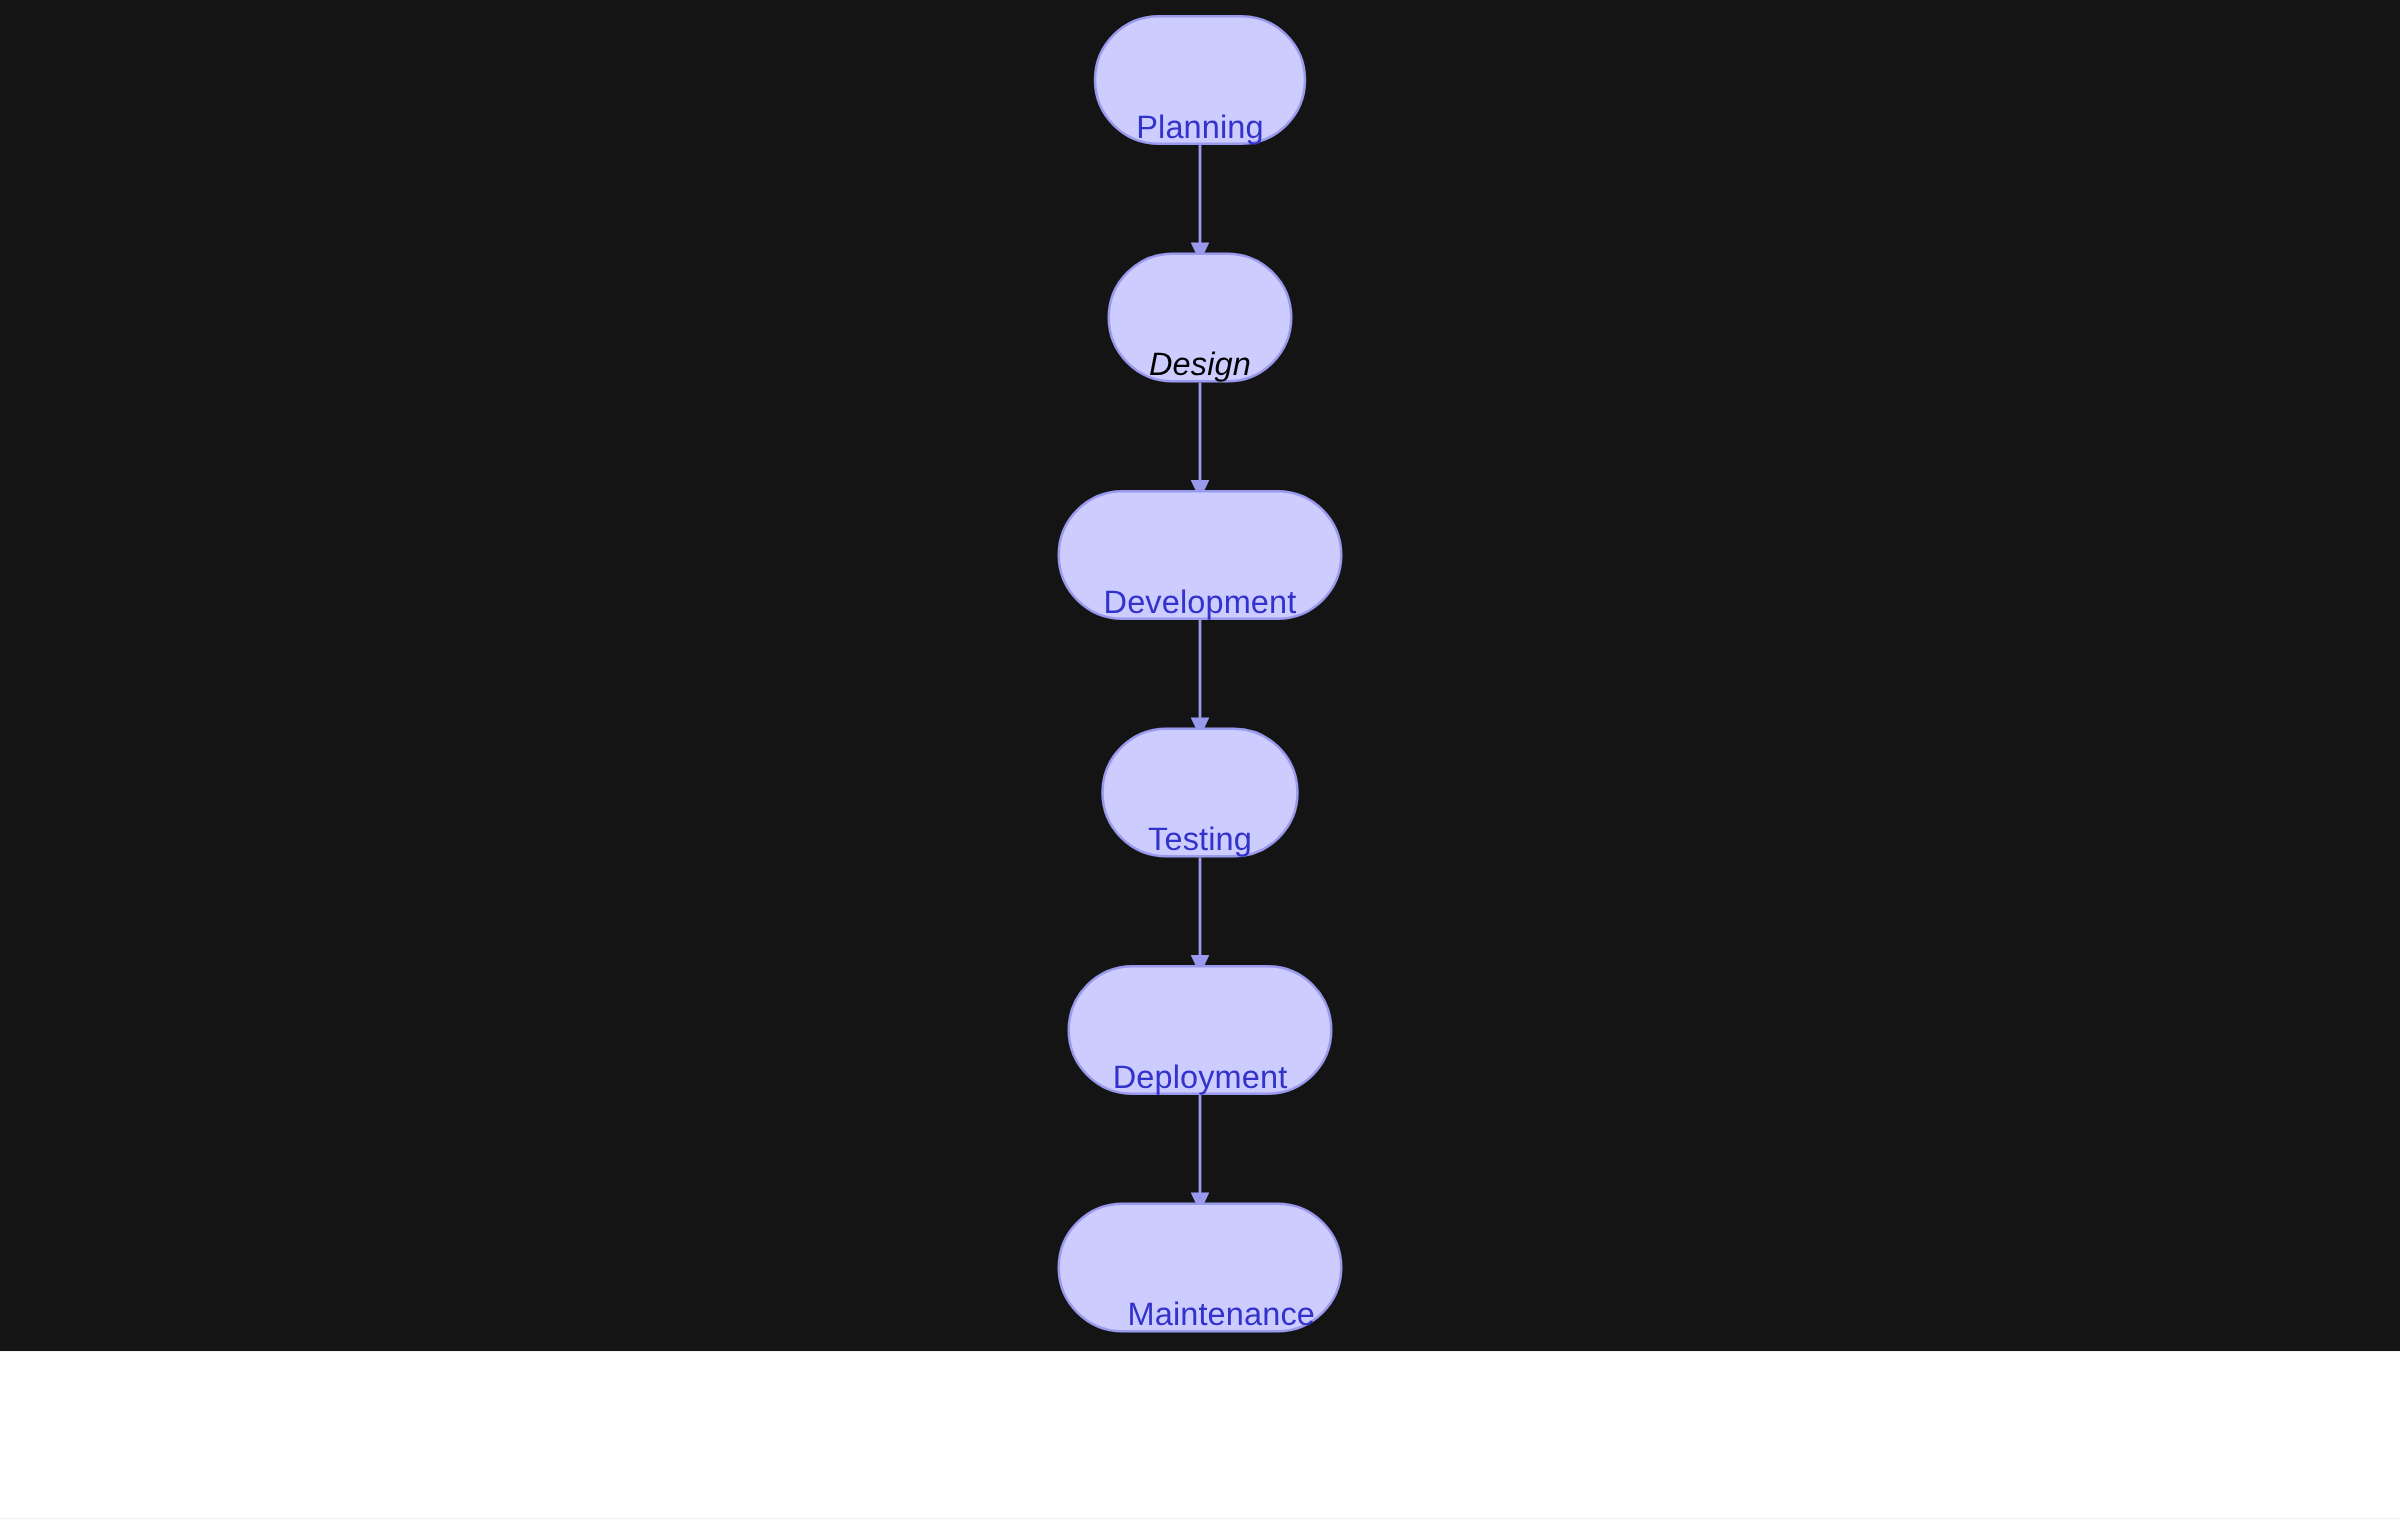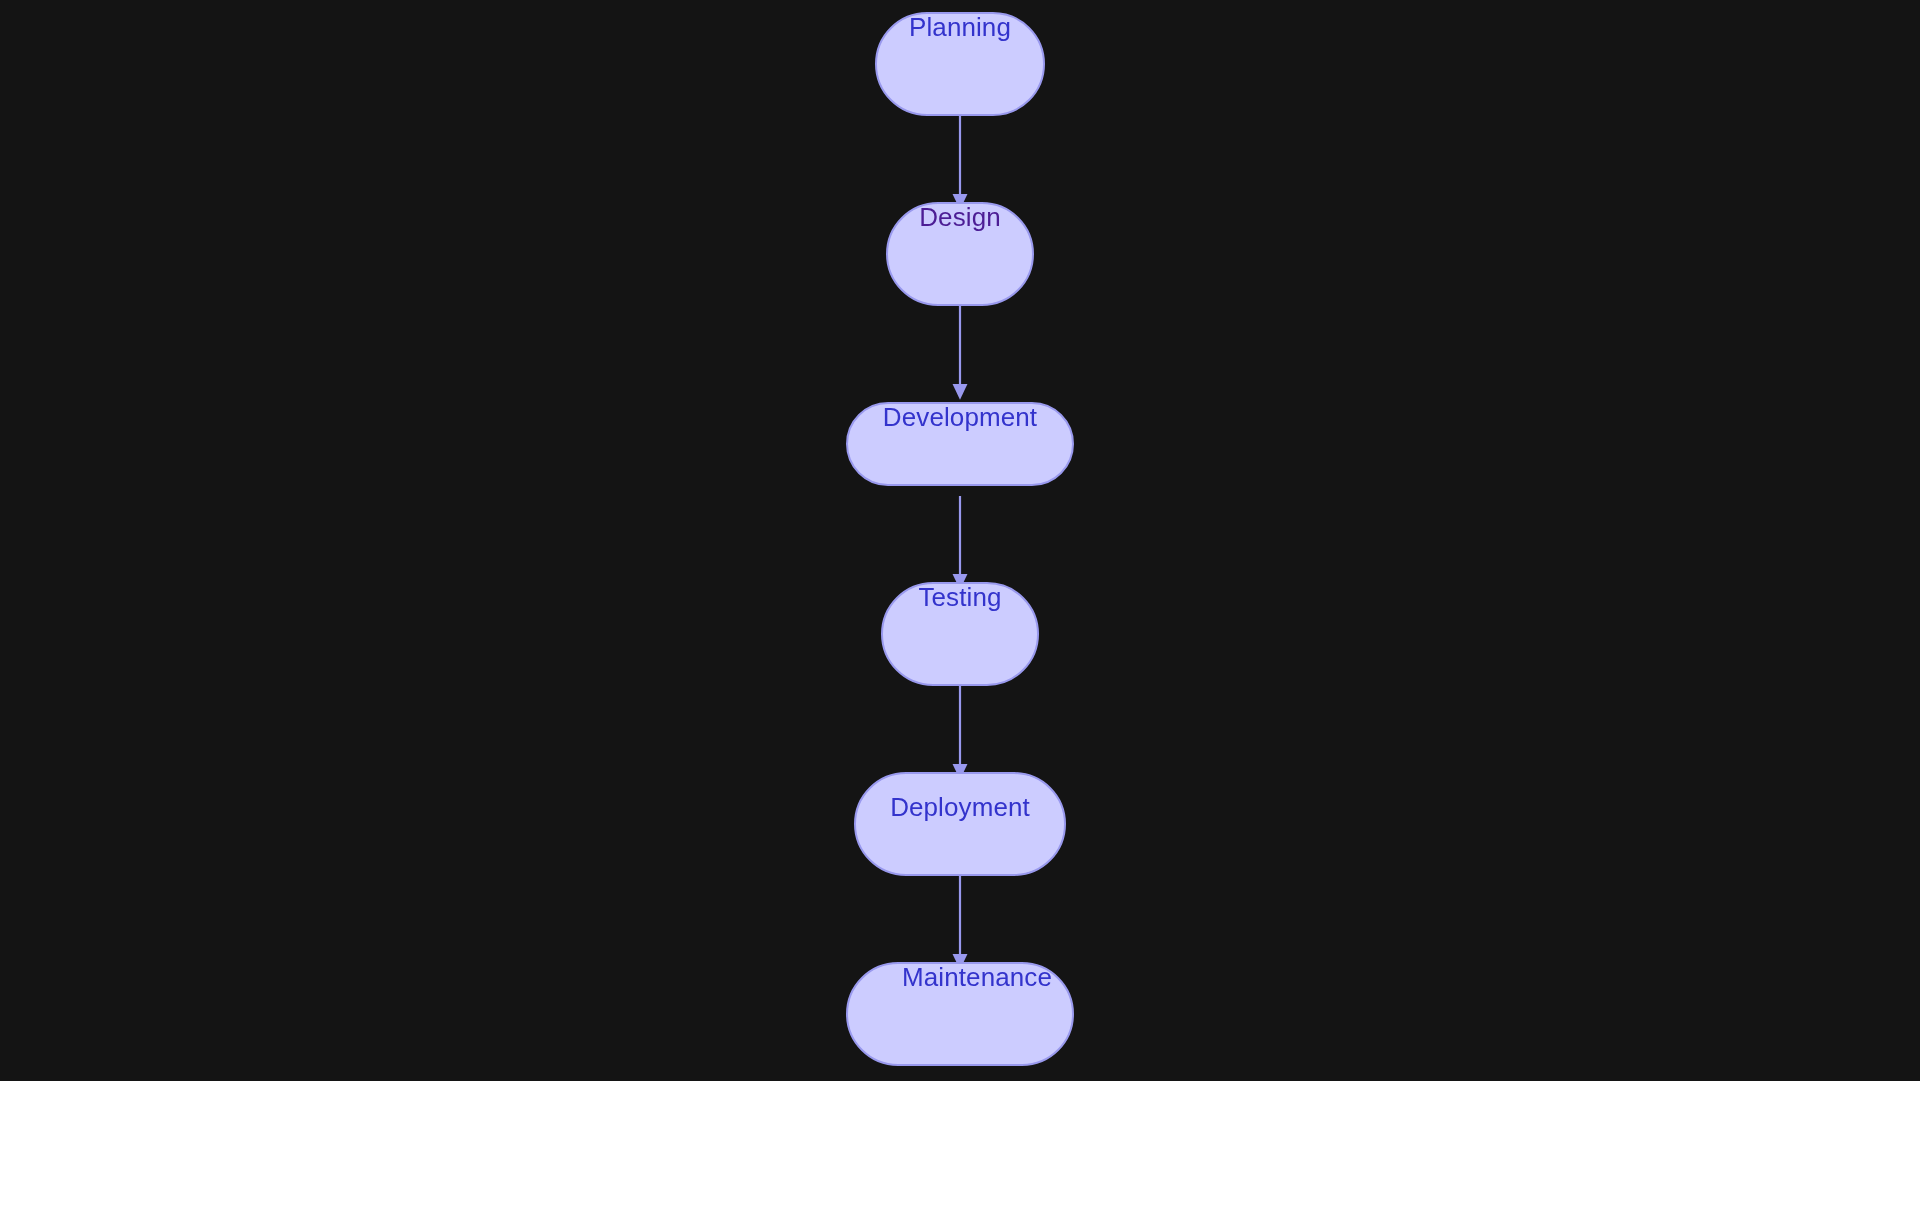--- a/index.html
+++ b/index.html
@@ -37,21 +37,21 @@
   }
 
   
   .flow-node {
     position: absolute;
     box-sizing: border-box;
     background: #ccccff;
     border: 2px solid #f97316;
     border-radius: 999px;
     display: flex;
-    align-items: flex-start;
+    align-items: flex-end;
     justify-content: center;
     transform: translate(-50%, -50%);
   }
   .flow-node-label {
     color: #3333cc;
     font-family: "Liberation Sans", sans-serif;
     font-size: 26px;
     font-weight: 400;
     line-height: 1;
     letter-spacing: 0.1px;
@@ -87,23 +87,23 @@
         <line x1="960" y1="686" x2="960" y2="771" stroke="#9999ee" stroke-width="2.2" marker-end="url(#arrowhead)"></line>
         <line x1="960" y1="876" x2="960" y2="961" stroke="#9999ee" stroke-width="2.2" marker-end="url(#arrowhead)"></line>
       </g>
   </svg>
 
   <div id="nodes-layer">
       <div class="flow-node" style="left: 960px; top: 64px; width: 170px; height: 104px; background: rgb(204, 204, 255); border-color: rgb(153, 153, 238);">
         <span class="flow-node-label" style="color: rgb(51, 51, 204);">Planning</span>
       </div>
       <div class="flow-node" style="left: 960px; top: 254px; width: 148px; height: 104px; background: rgb(204, 204, 255); border-color: rgb(153, 153, 238);">
-        <span class="flow-node-label" style="color: #4c1d95;">Design</span>
+        <span class="flow-node-label" style="color: #000000; font-style: italic;">Design</span>
       </div>
-      <div class="flow-node" style="left: 960px; top: 444px; width: 228px; height: 84px; background: rgb(204, 204, 255); border-color: rgb(153, 153, 238);">
+      <div class="flow-node" style="left: 960px; top: 444px; width: 228px; height: 104px; background: rgb(204, 204, 255); border-color: rgb(153, 153, 238);">
         <span class="flow-node-label" style="color: rgb(51, 51, 204);">Development</span>
       </div>
       <div class="flow-node" style="left: 960px; top: 634px; width: 158px; height: 104px; background: rgb(204, 204, 255); border-color: rgb(153, 153, 238);">
         <span class="flow-node-label" style="color: rgb(51, 51, 204);">Testing</span>
       </div>
       <div class="flow-node" style="left: 960px; top: 824px; width: 212px; height: 104px; background: rgb(204, 204, 255); border-color: rgb(153, 153, 238);">
         <span class="flow-node-label" style="color: rgb(51, 51, 204); margin-top: 20px;">Deployment</span>
       </div>
       <div class="flow-node" style="left: 960px; top: 1014px; width: 228px; height: 104px; background: rgb(204, 204, 255); border-color: rgb(153, 153, 238);">
         <span class="flow-node-label" style="color: rgb(51, 51, 204); margin-left: 34px;">Maintenance</span>

